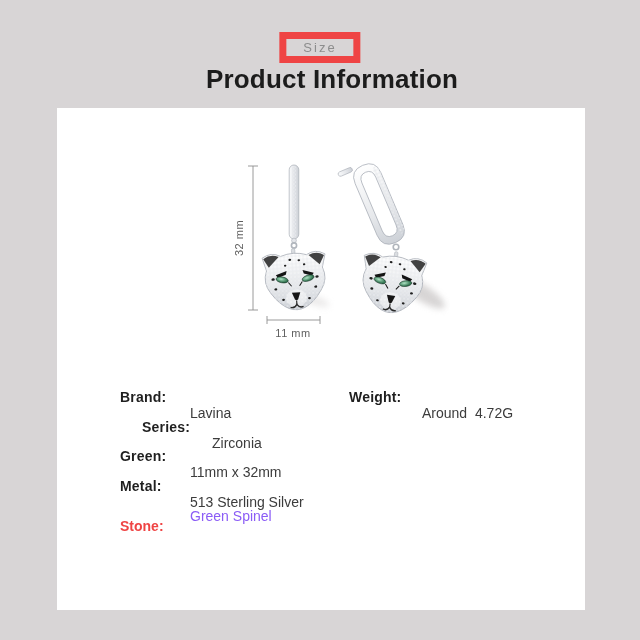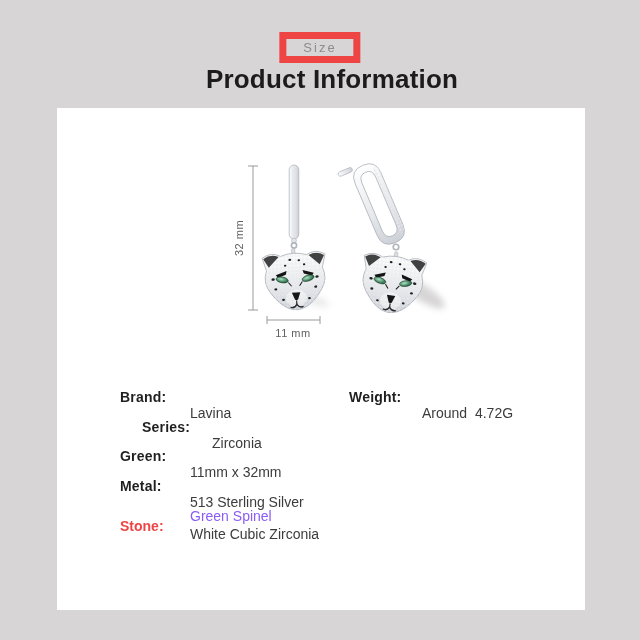--- a/index.html
+++ b/index.html
@@ -173,17 +173,16 @@
         <span class="spec-value">11mm x 32mm</span>
       </div>
 
       <div class="spec-row" style="left:63px;top:370px;">
         <span class="spec-label">Metal:</span>
         <span class="spec-value">513 Sterling Silver</span>
       </div>
 
       <span class="stone-label">Stone:</span>
       <span class="stone-v1">Green Spinel</span>
-      <span class="stone-v2">White Cubic Zirconia</span>
 
     </div>
   </div>
 </div>
 
 </body></html>

